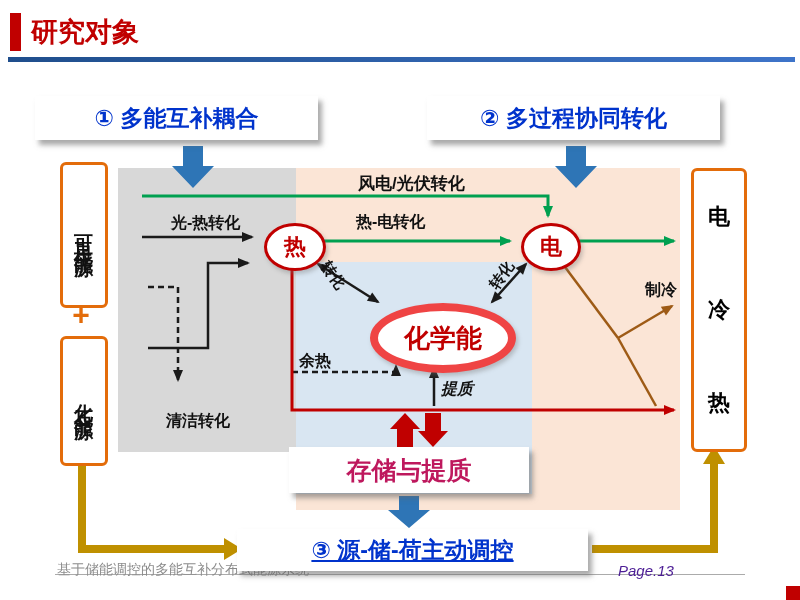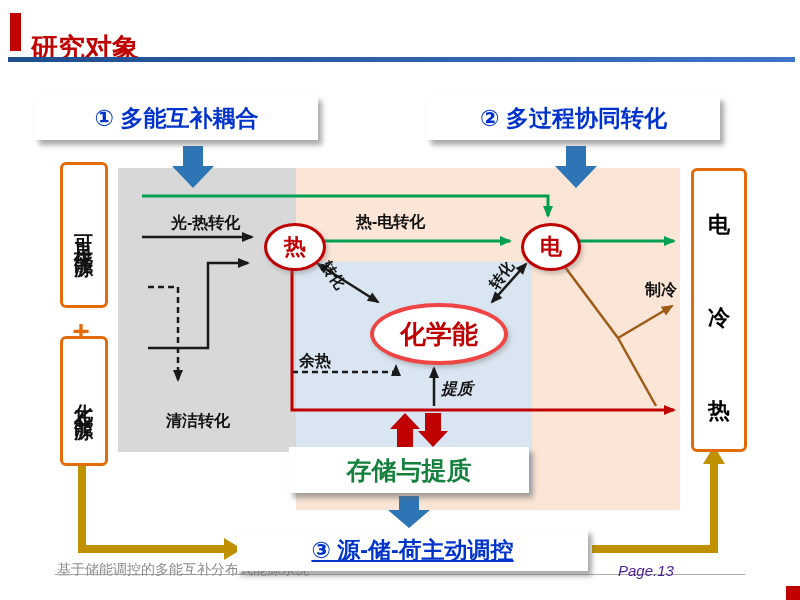--- a/index.html
+++ b/index.html
@@ -2,27 +2,27 @@
 <html><head>
 <meta charset="utf-8">
 <style>
   html,body{margin:0;padding:0;background:#fff;}
   #slide{
     position:relative;width:800px;height:600px;background:#ffffff;overflow:hidden;
     font-family:"Liberation Sans","DejaVu Sans",sans-serif;
   }
   .abs{position:absolute;}
   .z0{z-index:0;} .z2{z-index:2;} .z3{z-index:3;}
-  .bold{font-weight:bold;margin-top:16px;}
+  .bold{font-weight:bold;}
   .whitebox{
     position:absolute;background:#ffffff;display:flex;align-items:center;justify-content:center;
     box-shadow:4px 5px 5px rgba(100,100,100,.55);z-index:3;font-weight:bold;white-space:nowrap;
   }
   .bluetext{color:#0033CC;}
-  .redtext{color:#15803d;}
+  .redtext{color:#be185d;}
   .oval{
     position:absolute;background:#ffffff;border-radius:50%;display:flex;align-items:center;justify-content:center;
     font-weight:bold;color:#C00000;z-index:3;box-shadow:2px 3px 4px rgba(120,120,120,.4);
   }
   .sidebox{
     position:absolute;background:#ffffff;border:3px solid #E36C0A;border-radius:6px;
     display:flex;align-items:center;justify-content:center;z-index:3;
   }
   .vtext{
     writing-mode:vertical-rl;text-orientation:upright;letter-spacing:6px;
@@ -127,24 +127,25 @@
     <span class="bold" style="font-size:22px;">冷</span>
     <span class="bold" style="font-size:22px;">热</span>
   </div>
 
   <div class="oval" style="left:264px;top:223px;width:56px;height:42px;border:3px solid #C00000;font-size:22px;">
     <span>热</span>
   </div>
   <div class="oval" style="left:521px;top:223px;width:54px;height:42px;border:3px solid #C00000;font-size:22px;">
     <span>电</span>
   </div>
-  <div class="oval" style="left:370px;top:303px;width:130px;height:54px;border:4px solid #ef4444;font-size:26px;">
+  <div class="oval" style="left:370px;top:303px;width:130px;height:54px;border:8px solid #ef4444;font-size:26px;">
     <span>化学能</span>
   </div>
 
+  <div class="lbl" style="left:358px;top:172px;font-size:17px;">风电/光伏转化</div>
   <div class="lbl" style="left:143px;top:213px;font-size:16px;margin-left:28px;">光-热转化</div>
   <div class="lbl" style="left:356px;top:212px;font-size:16px;">热-电转化</div>
   <div class="lbl" style="left:318px;top:266px;font-size:15px;transform:rotate(55deg);">转化</div>
   <div class="lbl" style="left:487px;top:266px;font-size:15px;transform:rotate(-55deg);">转化</div>
   <div class="lbl" style="left:299px;top:351px;font-size:16px;">余热</div>
   <div class="lbl" style="left:441px;top:379px;font-size:16px;font-style:italic;">提质</div>
   <div class="lbl" style="left:166px;top:411px;font-size:16px;">清洁转化</div>
   <div class="lbl" style="left:625px;top:280px;font-size:16px;margin-left:20px;">制冷</div>
 
   <div class="whitebox redtext" style="left:289px;top:447px;width:240px;height:46px;font-size:25px;">

